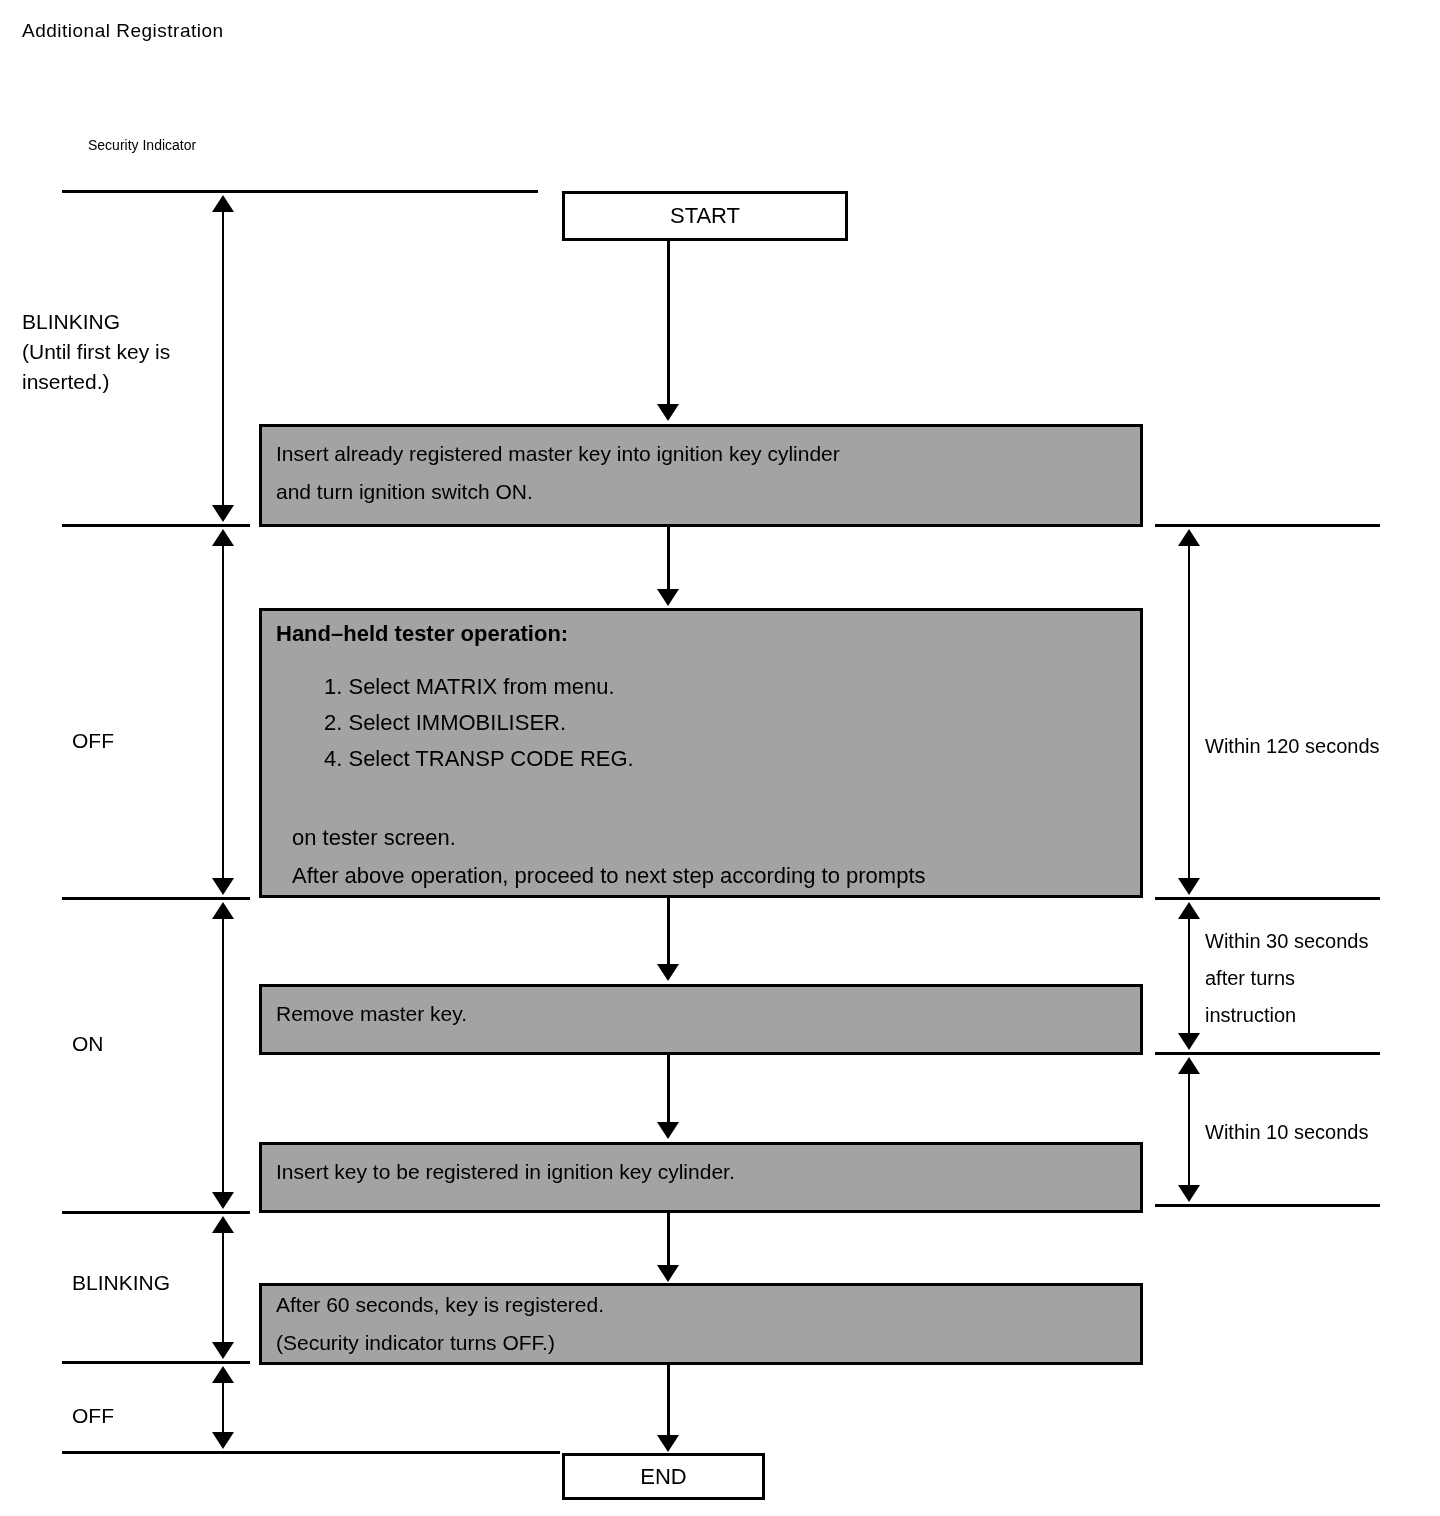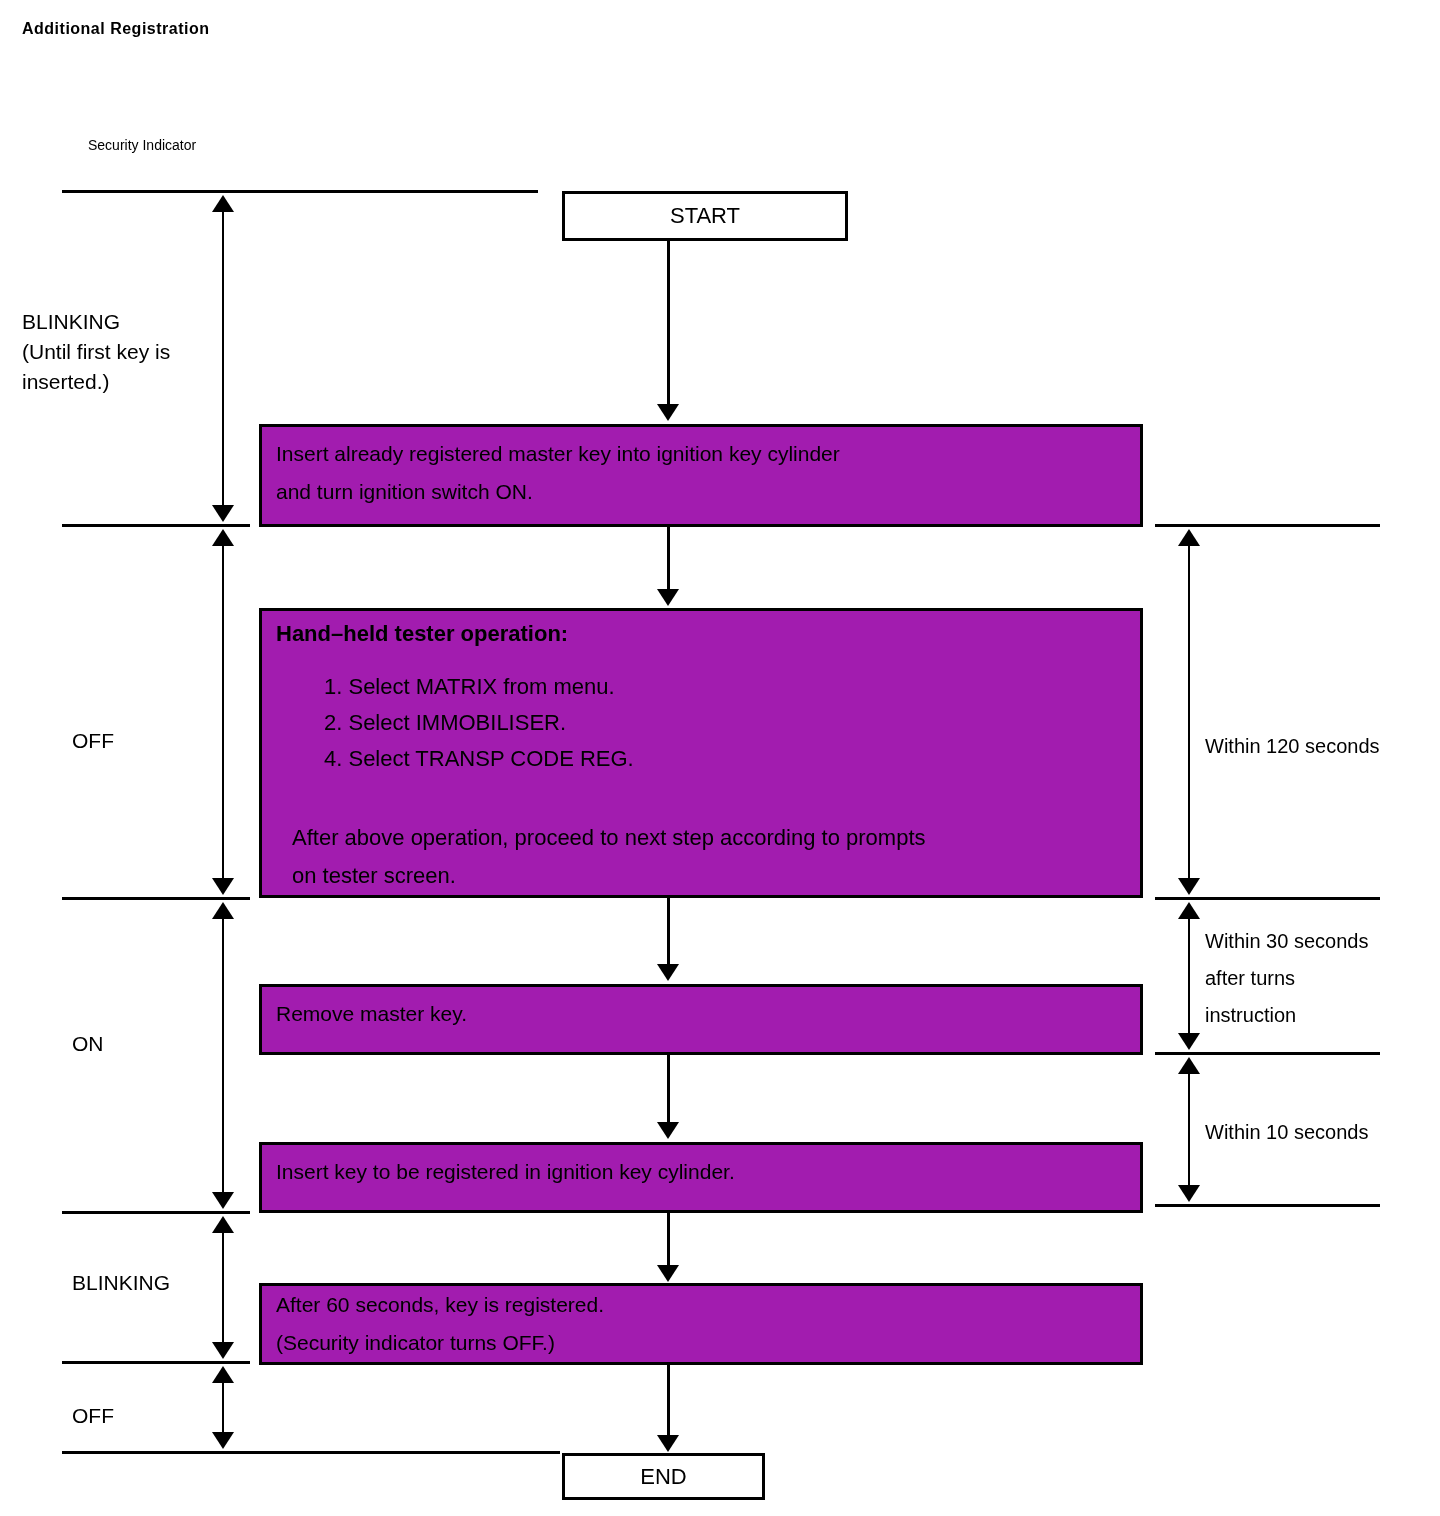--- a/index.html
+++ b/index.html
@@ -15,22 +15,22 @@
     position: relative;
     width: 1440px;
     height: 1516px;
     background: #ffffff;
     overflow: hidden;
   }
 
   
   .title {
     position: absolute;
-    font-size: 16px;
-    font-weight: bold;
+    font-size: 19px;
+    font-weight: normal;
     letter-spacing: 0.5px;
     white-space: nowrap;
   }
   .plain-label {
     position: absolute;
     font-size: 14px;
     white-space: nowrap;
     line-height: 30px;
   }
   .state-label {
@@ -44,21 +44,21 @@
     font-size: 20px;
     white-space: nowrap;
     line-height: 37px;
   }
 
   
   .pbox {
     position: absolute;
     box-sizing: border-box;
     border: 3px solid #000000;
-    background: #a21caf;
+    background: #a3a3a3;
   }
   .pbox .ptext {
     position: absolute;
     left: 14px;
     right: 8px;
     top: 8px;
     font-size: 21px;
     line-height: 38px;
   }
   .terminal {
@@ -218,22 +218,22 @@
   <div class="arrow-down" style="left:657px; top:589px;"></div>
 
   <div class="pbox" style="left:259px; top:608px; width:884px; height:290px;">
     <div class="tester-head">Hand–held tester operation:</div>
     <div class="tester-list">
       <div>1. Select MATRIX from menu.</div>
       <div>2. Select IMMOBILISER.</div>
       <div>4. Select TRANSP CODE REG.</div>
     </div>
     <div class="tester-tail">
+      <div>on tester screen.</div>
       <div>After above operation, proceed to next step according to prompts</div>
-      <div>on tester screen.</div>
     </div>
   </div>
 
   <div class="flowline" style="left:667px; top:898px; height:68px;"></div>
   <div class="arrow-down" style="left:657px; top:964px;"></div>
 
   <div class="pbox" style="left:259px; top:984px; width:884px; height:71px;">
     <div class="ptext">Remove master key.</div>
   </div>
 

